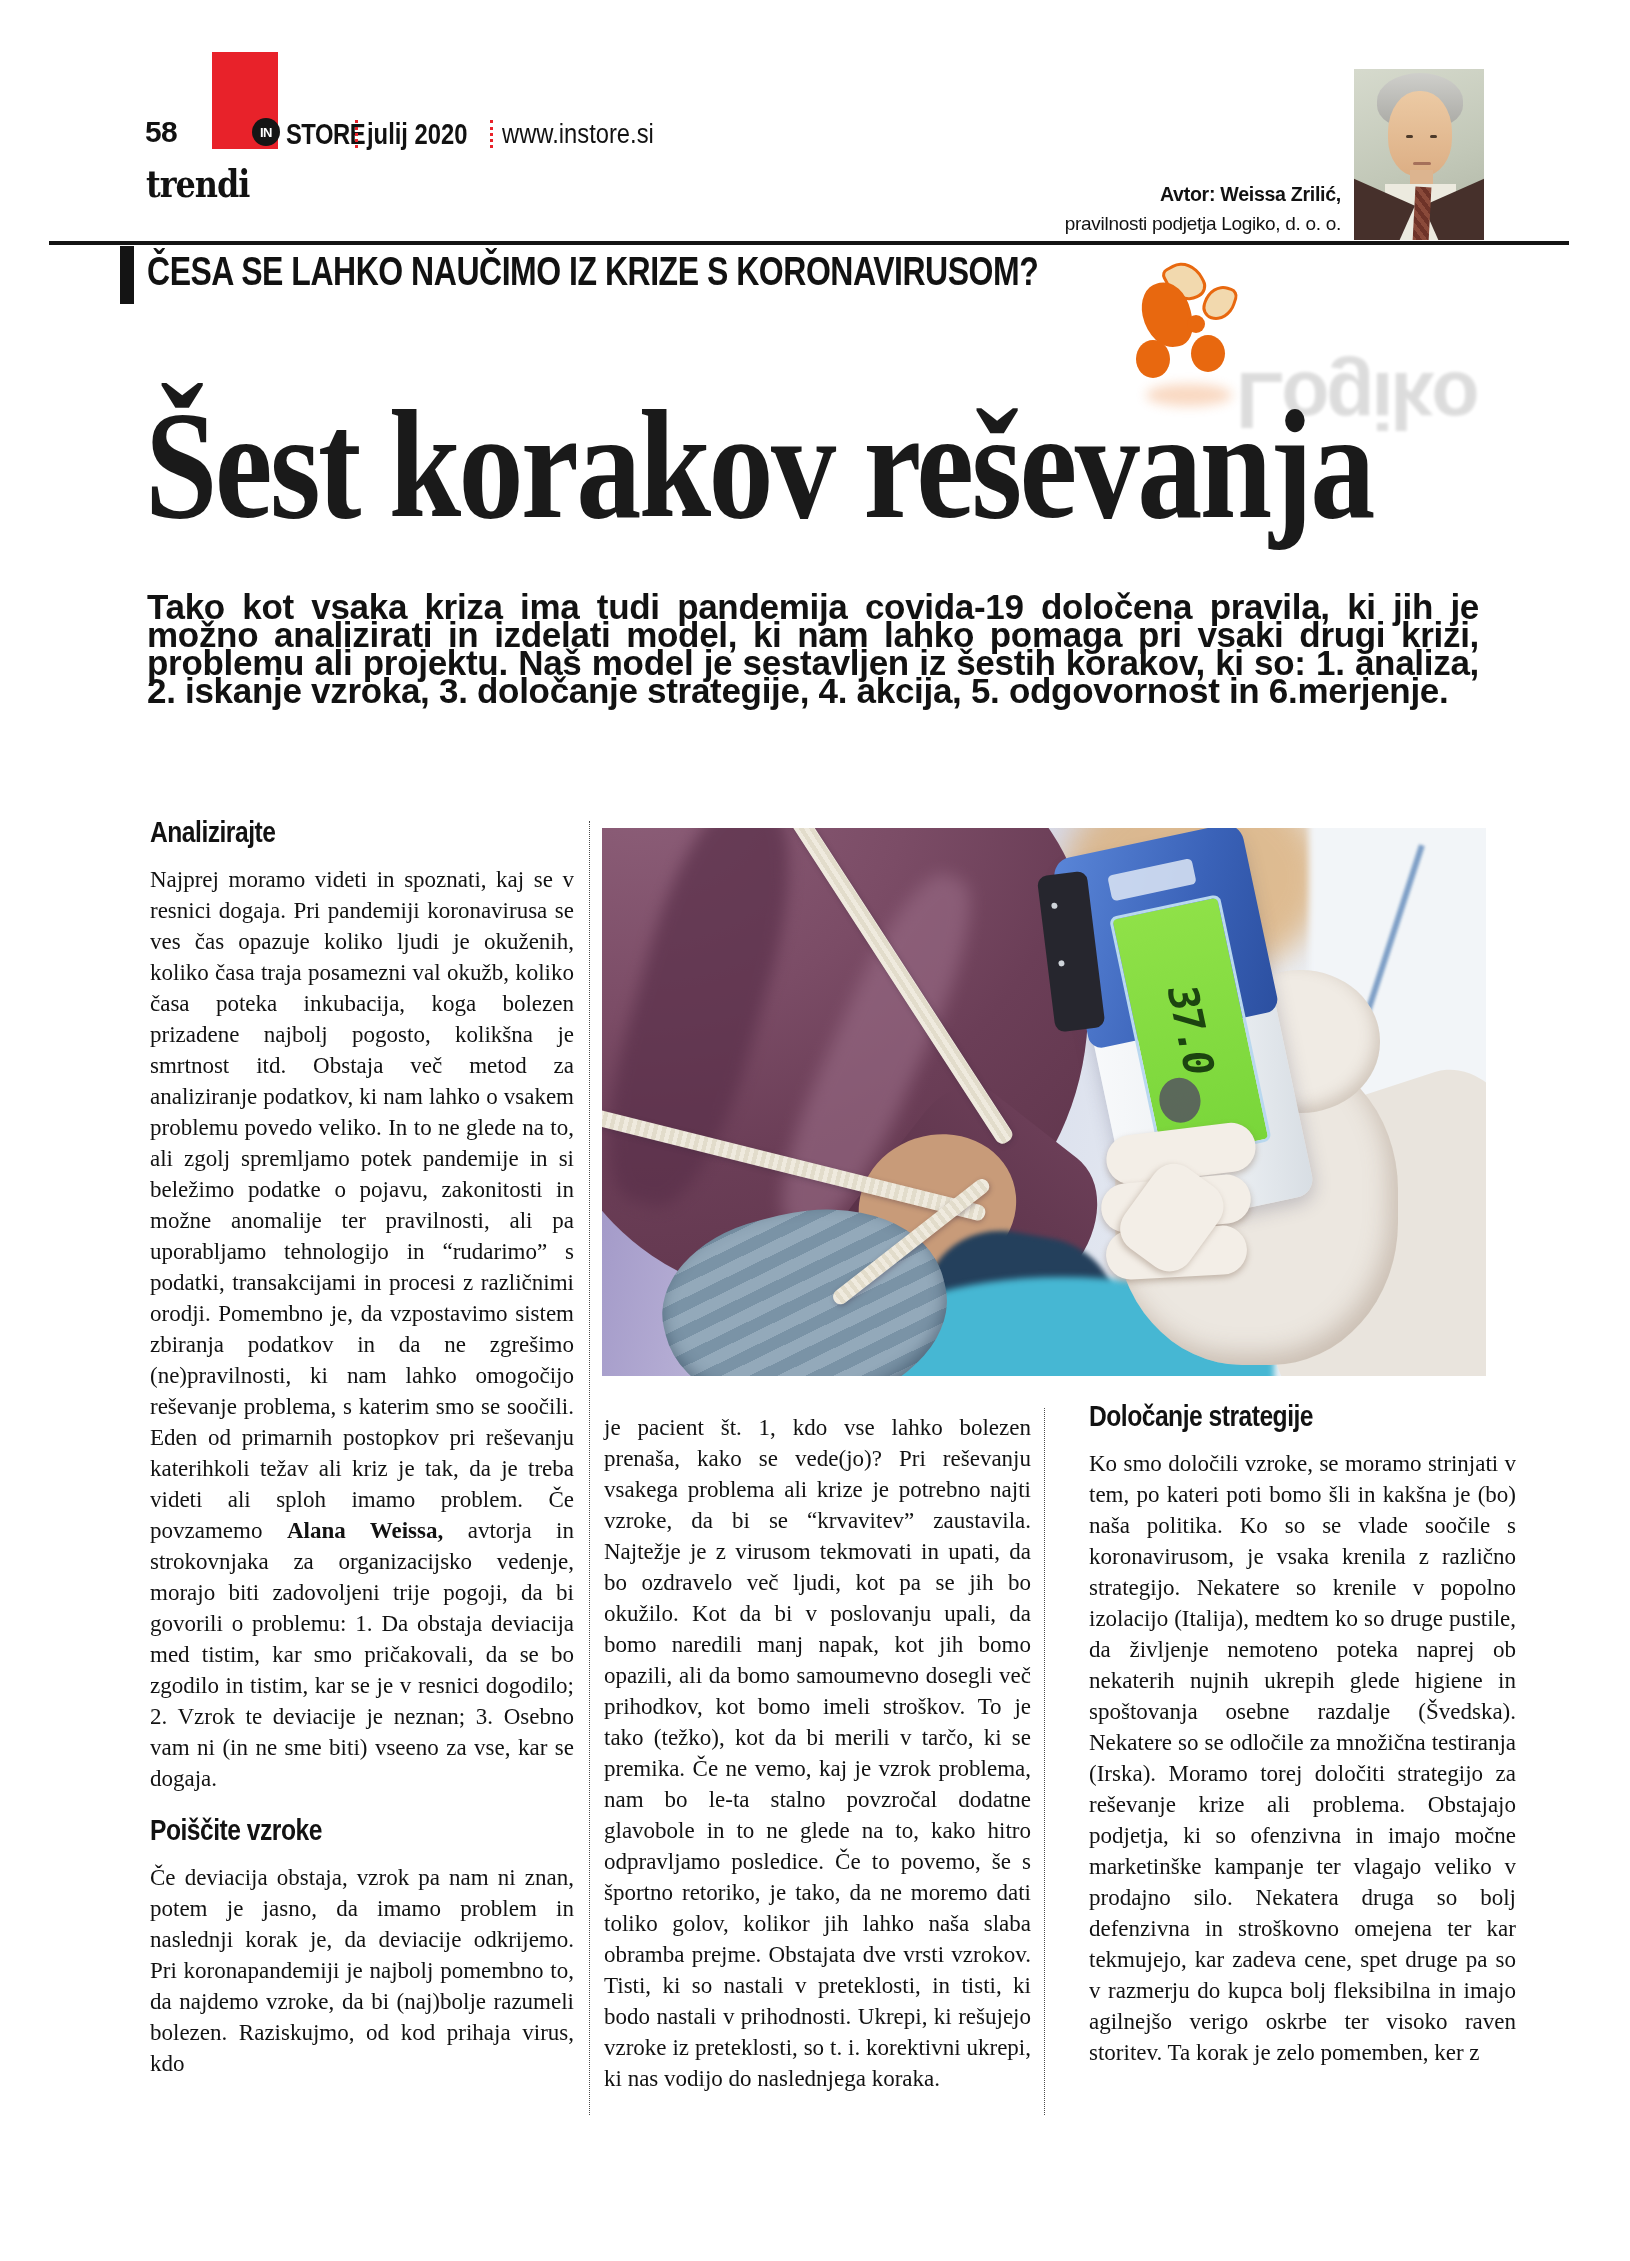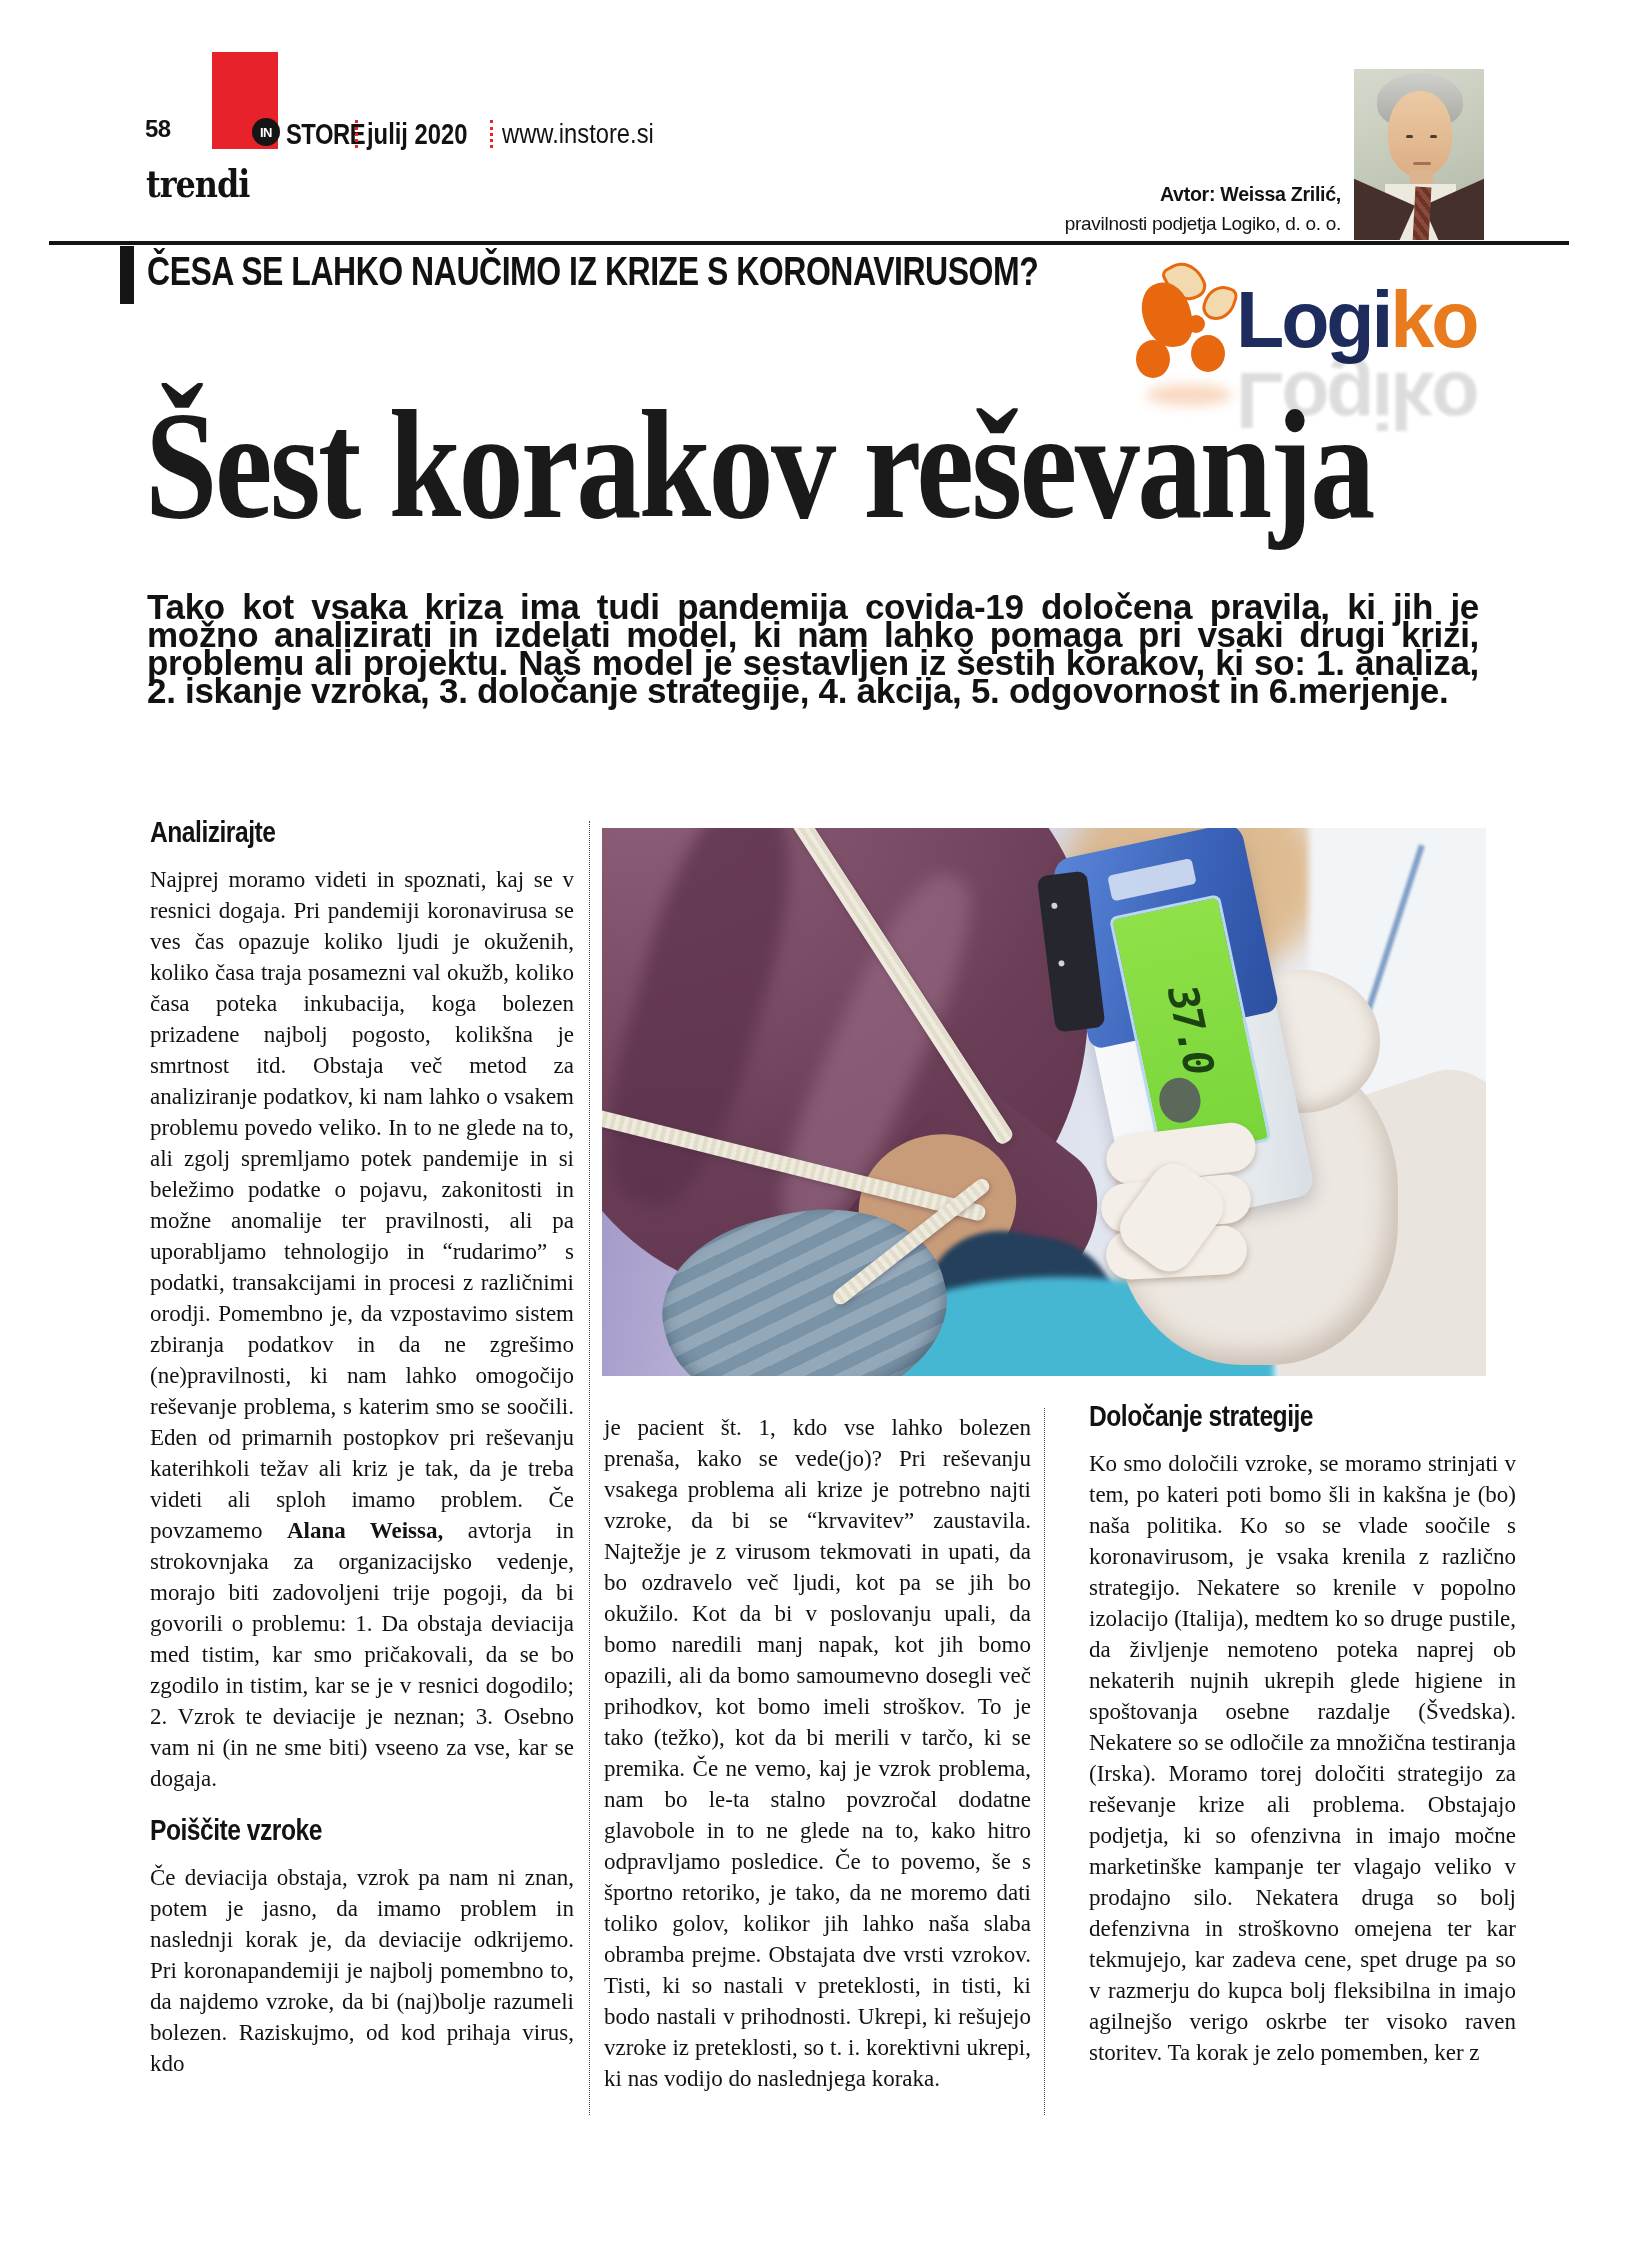--- a/index.html
+++ b/index.html
@@ -3,21 +3,21 @@
 <meta charset="utf-8">
 <style>
   html,body { margin:0; padding:0; background:#888; }
   .page {
     position:relative; width:1630px; height:2261px; background:#ffffff;
     font-family:"Liberation Serif", serif; color:#121212; overflow:hidden;
   }
   .abs { position:absolute; }
 
   
-  .page-number { left:145px; top:115px; font-family:"Liberation Sans",sans-serif; font-weight:bold; font-size:24px; letter-spacing:-0.6px; }
+  .page-number { left:145px; top:115px; font-family:"Liberation Sans",sans-serif; font-weight:bold; font-size:30px; letter-spacing:-0.6px; }
   .brand-box { left:212px; top:52px; width:66px; height:97px; background:#e8222a; }
   .brand-circle { left:252px; top:118px; width:28px; height:28px; background:#151515; border-radius:50%;
     display:flex; align-items:center; justify-content:center; color:#fff;
     font-family:"Liberation Sans",sans-serif; font-weight:bold; font-size:13px; letter-spacing:-0.6px; }
   .brand-store { left:286px; top:118px; font-family:"Liberation Sans",sans-serif; font-weight:bold; font-size:29px;
     transform:scaleX(0.82); transform-origin:0 0; letter-spacing:-0.6px; white-space:nowrap; }
   .hdr-dots { width:0; height:28px; border-left:3.1px dotted #e8222a; top:120px; }
   .brand-issue { left:367px; top:118px; font-family:"Liberation Sans",sans-serif; font-weight:bold; font-size:29px;
     transform:scaleX(0.82); transform-origin:0 0; white-space:nowrap; }
   .brand-site { left:502px; top:119px; font-family:"Liberation Sans",sans-serif; font-size:27px;
@@ -181,21 +181,20 @@
   <div class="abs logiko">
     <div class="lg-icon">
       <div class="lg-wedge1"></div>
       <div class="lg-wedge2"></div>
       <div class="lg-blob"></div>
       <div class="lg-c1"></div>
       <div class="lg-c2"></div>
       <div class="lg-c3"></div>
       <div class="lg-icon-reflect"></div>
     </div>
-    <div class="lg-text"><span class="lg-navy">Logi</span><span class="lg-orange">ko</span></div>
     <div class="lg-reflect"><span>Logi</span><span>ko</span></div>
   </div>
 
   <div class="abs main-title">Šest korakov reševanja</div>
   <div class="abs intro">Tako kot vsaka kriza ima tudi pandemija covida-19 določena pravila, ki jih je možno analizirati in izdelati model, ki nam lahko pomaga pri vsaki drugi krizi, problemu ali projektu. Naš model je sestavljen iz šestih korakov, ki so: 1. analiza, 2. iskanje vzroka, 3. določanje strategije, 4. akcija, 5. odgovornost in 6.merjenje.</div>
 
   <div class="abs photo">
     <div class="ph ph-tan"></div>
     <div class="ph ph-shirt"></div>
     <div class="ph ph-shirt-stripe"></div>

